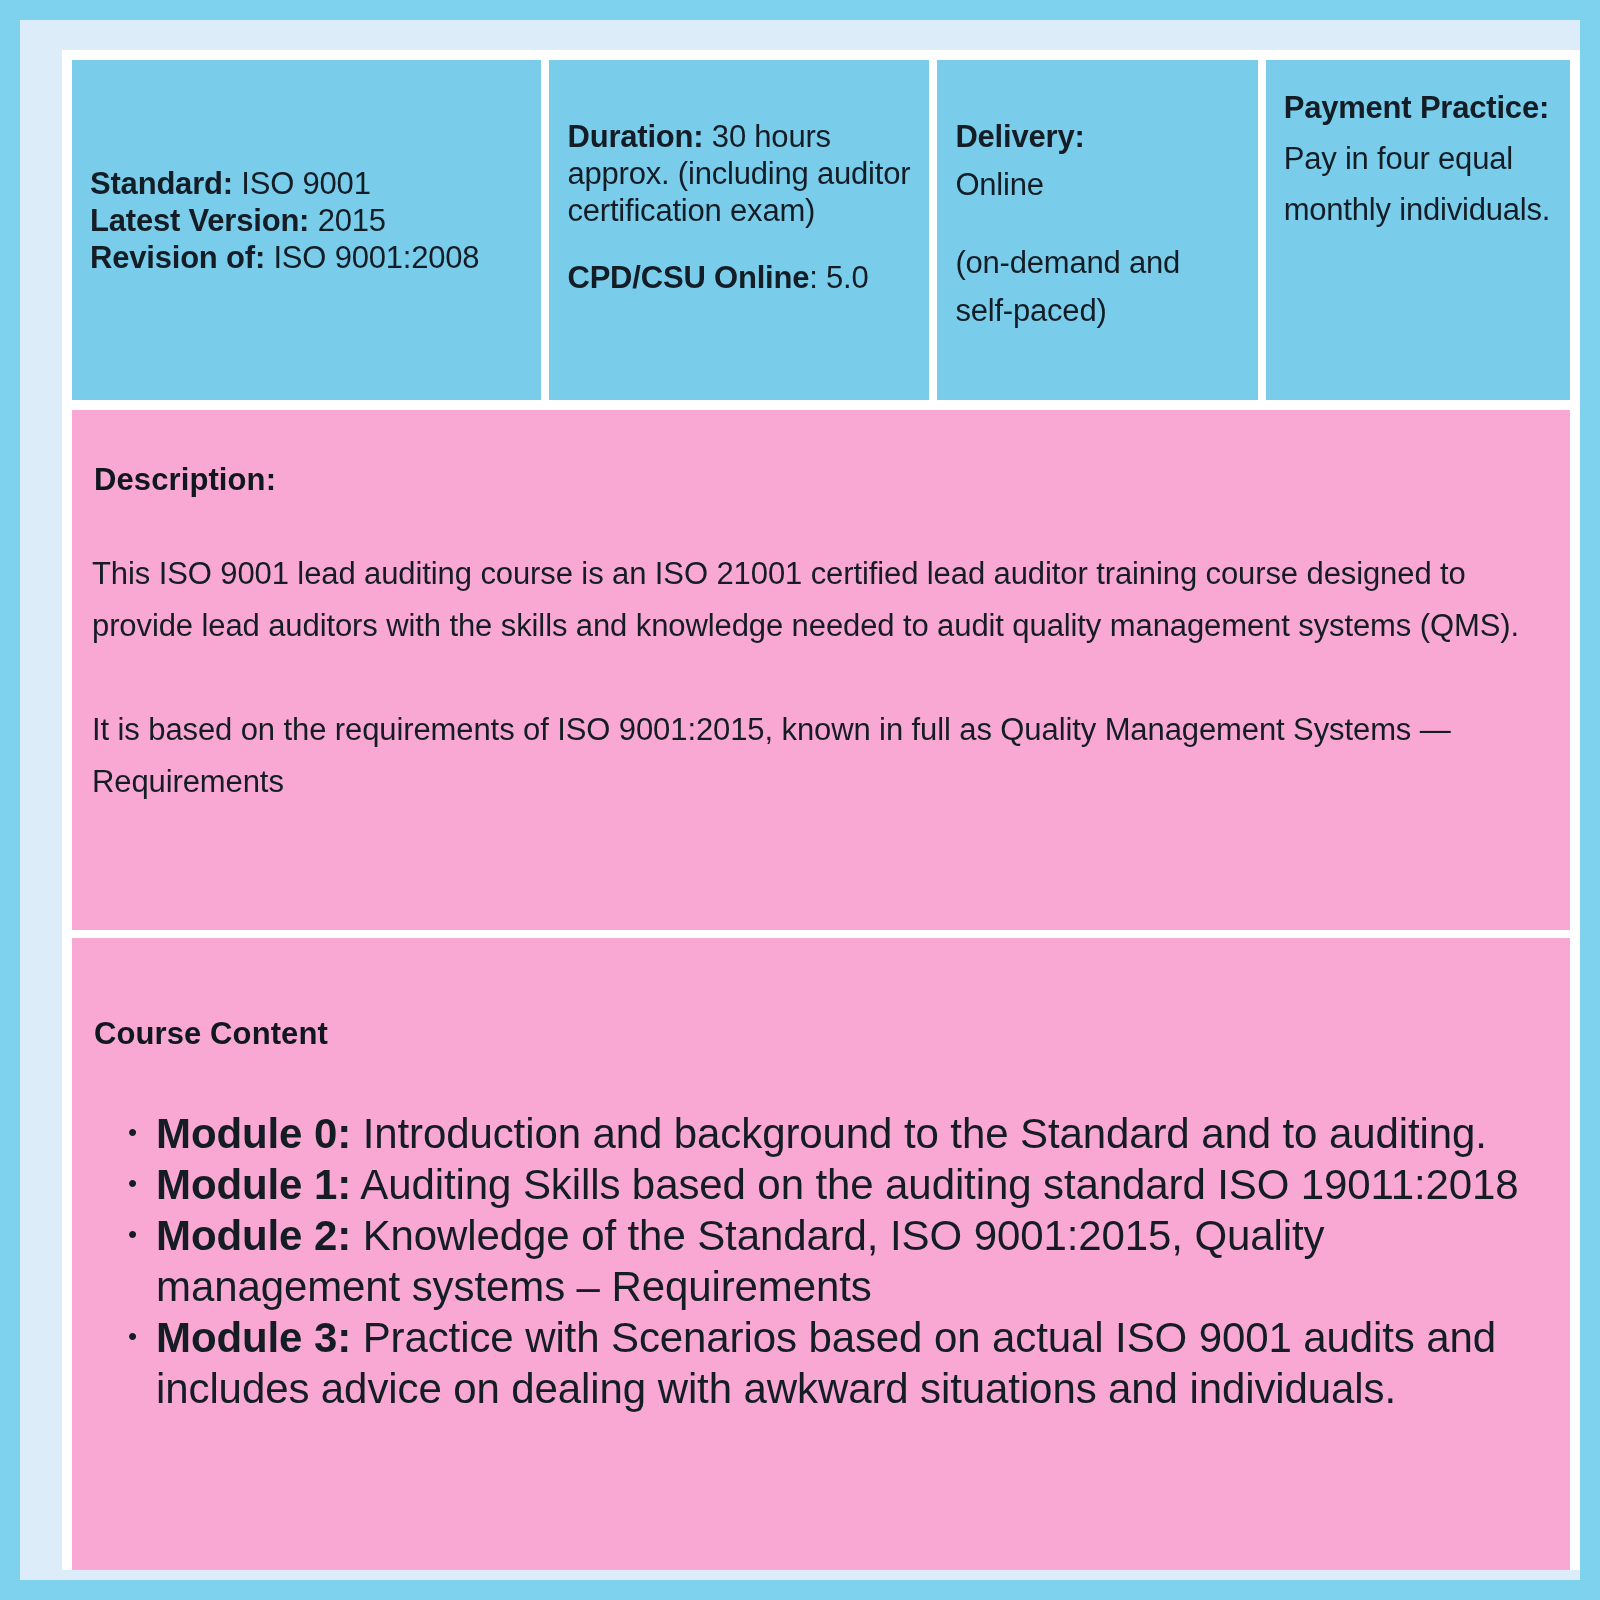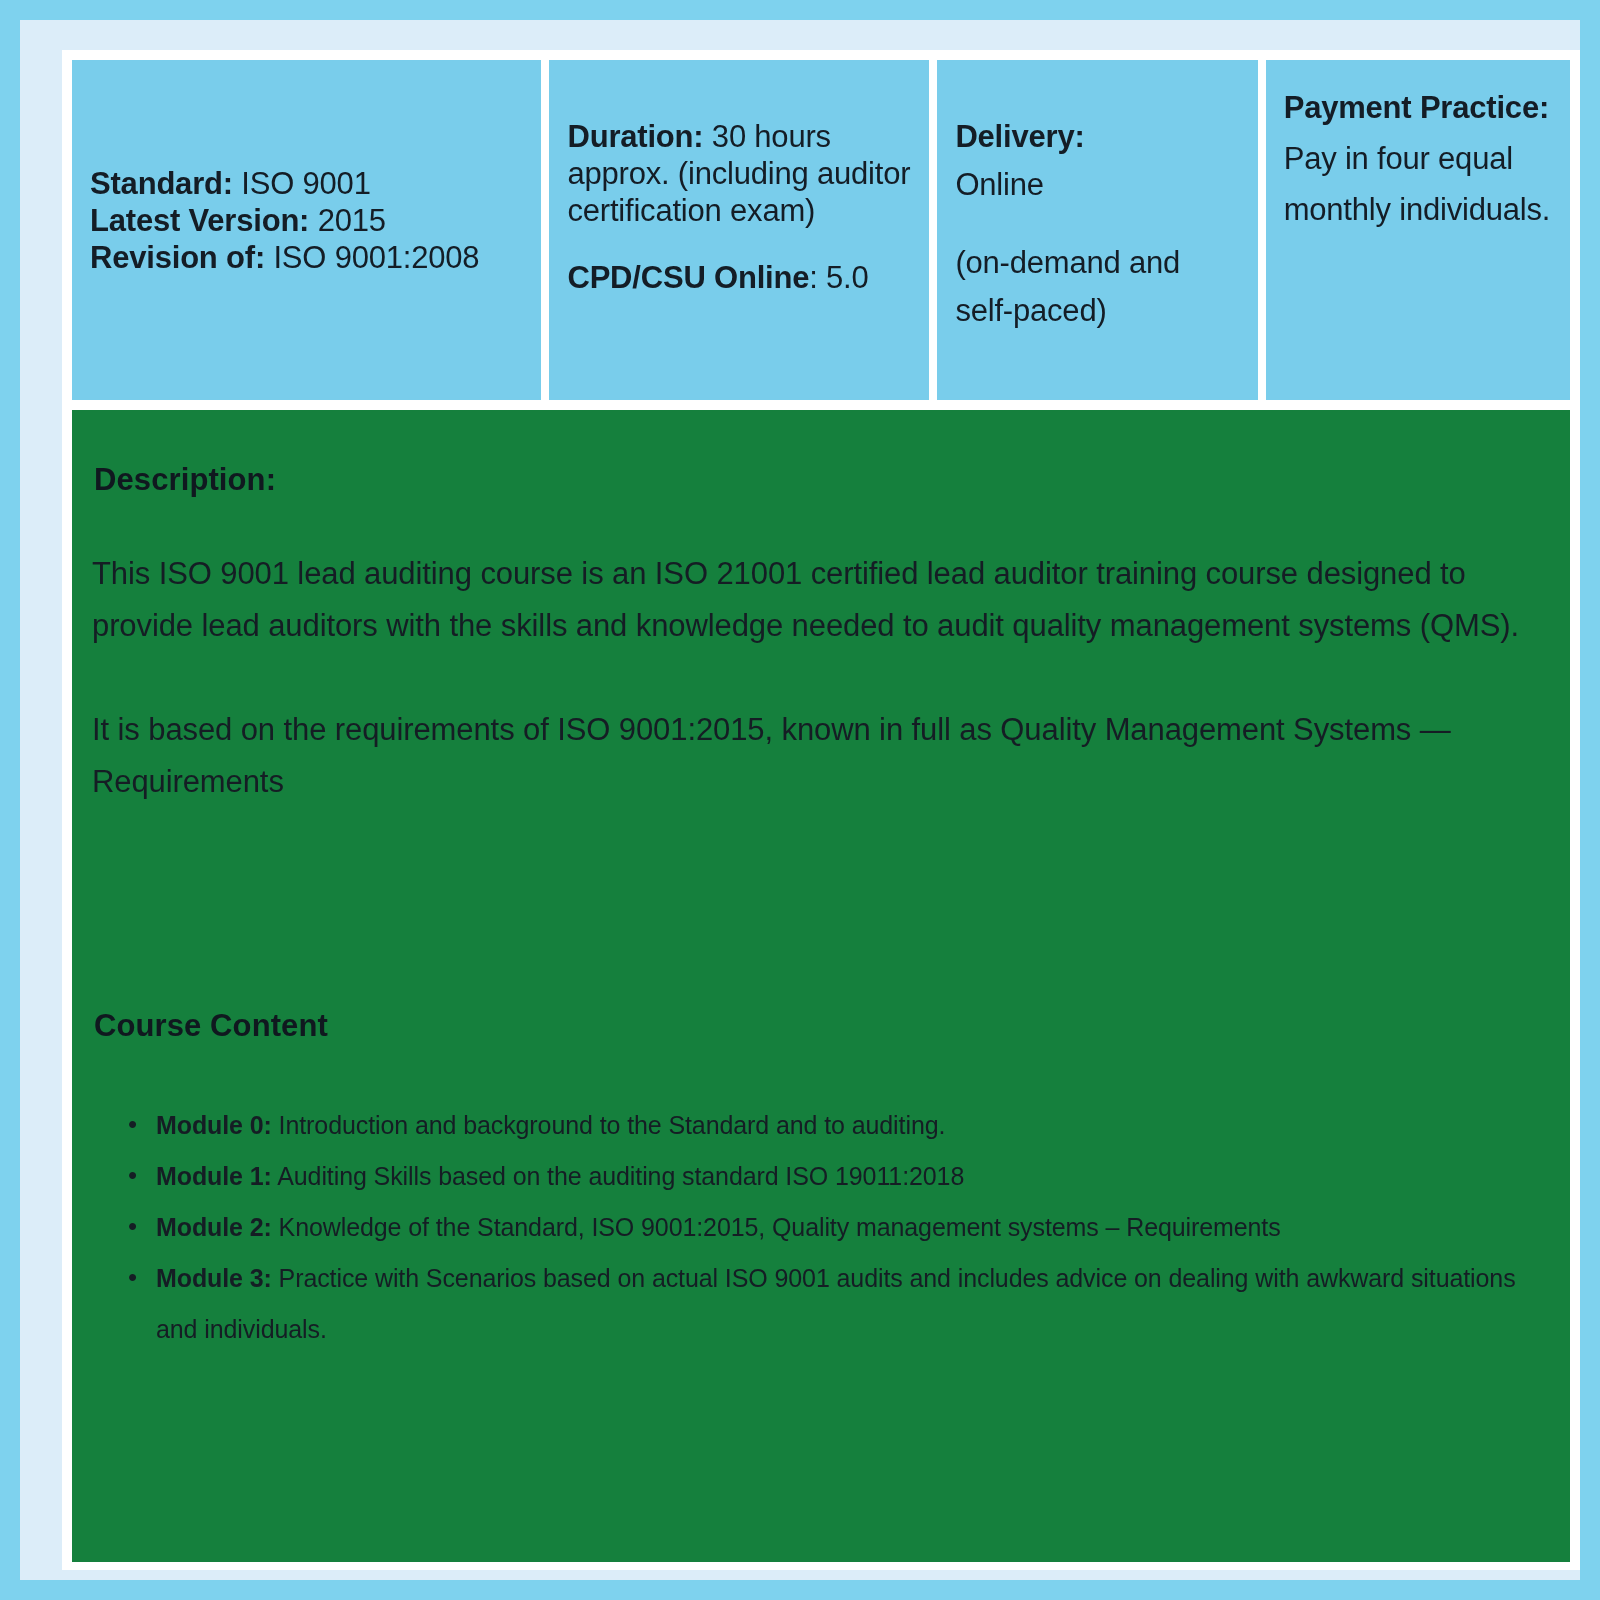--- a/index.html
+++ b/index.html
@@ -71,31 +71,31 @@
     letter-spacing: -0.2px;
   }
   .cell-text.loose { line-height: 51px; }
   .cell-text.delivery-line { line-height: 48px; }
   .lbl { font-weight: bold; }
 
   .gap-block { height: 30px; }
 
   
   .section {
-    background: #15803d;
+    background: #f9a8d4;
     box-sizing: border-box;
     width: 100%;
   }
   .section.description {
     margin-top: 10px;
     height: 520px;
     padding: 52px 20px 0 20px;
   }
   .section.course {
-    margin-top: 0;
+    margin-top: 8px;
     height: 632px;
     padding: 78px 20px 0 20px;
   }
 
   .heading {
     font-size: 31px;
     font-weight: bold;
     color: #10181f;
     margin: 0 0 0 2px;
     letter-spacing: 0.1px;
@@ -112,21 +112,21 @@
   .para.second { margin-top: 52px; }
 
   
   .module-list {
     margin: 56px 0 0 0;
     padding: 0 0 0 64px;
     list-style: none;
   }
   .module-list li {
     position: relative;
-    font-size: 25px;
+    font-size: 42px;
     line-height: 51px;
     color: #151d24;
     margin: 0;
     letter-spacing: -0.1px;
   }
   .module-list li::before {
     content: "\2022";
     position: absolute;
     left: -28px;
     top: -1px;

